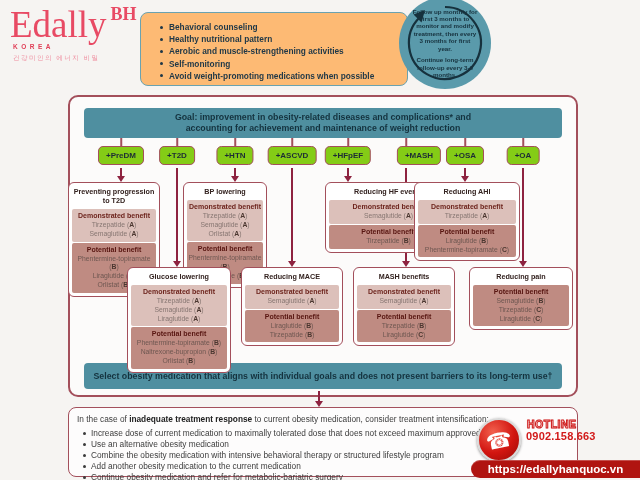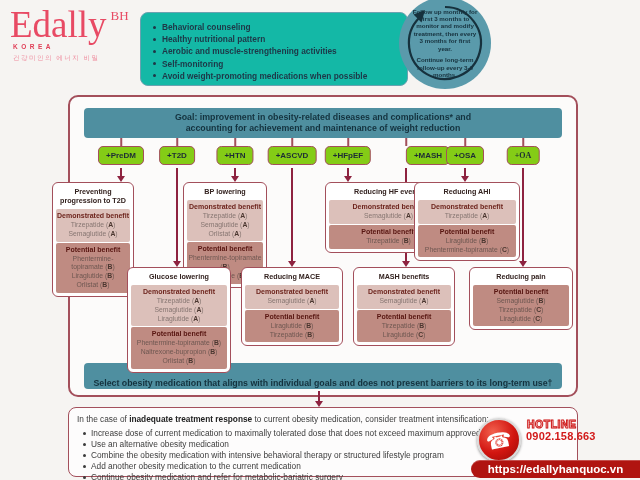--- a/index.html
+++ b/index.html
@@ -3,48 +3,48 @@
 <meta charset="utf-8">
 <style>
   html,body{margin:0;padding:0;}
   body{width:640px;height:480px;background:#f6f4f2;overflow:hidden;
        font-family:"Liberation Sans",sans-serif;position:relative;}
   .abs{position:absolute;}
 
   
   .logo{left:10px;top:4px;width:130px;}
   .logo-word{font-family:"Liberation Serif",serif;font-size:37px;color:#e84a64;line-height:42px;text-align:center;}
-  .logo-sup{font-family:"Liberation Serif",serif;font-size:13px;color:#e84a64;font-weight:normal;
+  .logo-sup{font-family:"Liberation Serif",serif;font-size:18px;color:#e84a64;font-weight:bold;
             position:relative;top:-17px;margin-left:4px;}
   .logo-sub{font-size:6.5px;font-weight:bold;letter-spacing:3.5px;color:#e04058;margin:-3px 0 0 3px;}
   .logo-tag{font-size:6.5px;color:#ef8fa0;letter-spacing:1.5px;margin:4px 0 0 3px;}
 
   
-  .lsbox{left:140px;top:12px;width:268px;height:74px;background:#14b8a6;
-         border:1.5px solid #6aa2b0;border-radius:8px;box-sizing:border-box;padding:8px 4px 4px 4px;}
+  .lsbox{left:140px;top:12px;width:268px;height:74px;background:#fdba74;
+         border:1.5px solid #6aa2b0;border-radius:8px;box-sizing:border-box;padding:8px 4px 4px 11px;}
   .lsrow{display:flex;font-size:8.3px;font-weight:600;color:#1e3747;line-height:12.2px;}
   .lsrow .bdot{background:#1e3747;}
   .bdot{flex:0 0 3px;width:3px;height:3px;border-radius:50%;margin:4.5px 6px 0 8px;}
 
   
   .fucircle{left:399px;top:-3px;width:92px;height:92px;border-radius:50%;background:#5a9aab;
             z-index:6;display:flex;flex-direction:column;justify-content:center;text-align:center;
             box-sizing:border-box;padding:8px 13px;}
   .fu1,.fu2{font-size:6.2px;font-weight:bold;color:#16313d;line-height:7.4px;}
   .fu1{margin-bottom:4px;}
   .fucircle svg{position:absolute;left:1px;top:1px;width:90px;height:90px;}
 
   
   .flow{left:68px;top:95px;width:510px;height:302px;background:#fcfbfa;
         border:2px solid #a34f5b;border-radius:10px;box-sizing:border-box;}
   .goalbar,.selectbar{left:84px;width:478px;background:#4f8fa0;border-radius:4px;z-index:2;
         color:#14323e;font-weight:bold;font-size:8.8px;text-align:center;
         display:flex;flex-direction:column;justify-content:center;line-height:11px;}
   .goalbar{top:108px;height:30px;}
-  .selectbar{top:363px;height:26px;justify-content:flex-end;}
+  .selectbar{top:363px;height:26px;}
 
   
   .tag{position:absolute;top:146px;transform:translateX(-50%);background:#84cc16;
        border:1.5px solid #a34f5b;border-radius:5px;padding:4px 7px;font-size:8px;
        font-weight:bold;color:#1d2b36;white-space:nowrap;z-index:3;}
   .stem{position:absolute;top:138px;width:1.5px;height:8px;background:#a34f5b;
         transform:translateX(-50%);z-index:1;}
 
   
   .varrow{position:absolute;width:2px;background:#8e2340;transform:translateX(-50%);z-index:2;}
@@ -57,21 +57,21 @@
       box-sizing:border-box;padding:1px 3px 3px 3px;z-index:3;}
   .bx-title{font-size:7.2px;font-weight:bold;color:#33221f;text-align:center;padding:3px 0 3px;}
   .bx-sec{border-radius:2px;text-align:center;padding:2px 1px 3px;margin-top:1px;}
   .bx-sec.demonstrated{background:#dcc0ba;}
   .bx-sec.potential{background:#bf8b82;}
   .bx-h{font-size:7px;font-weight:bold;color:#6d241d;padding:1px 0 2px;}
   .bx-sec.potential .bx-h{color:#571510;}
   .med{font-size:6.8px;color:#877672;line-height:8.8px;}
   .bx-sec.potential .med{color:#6e5751;}
   .med b{color:#4a362f;}
-  .b1{left:52px;top:182px;width:82px;}
+  .b1{left:68px;top:182px;width:92px;}
   .b2{left:183px;top:182px;width:84px;}
   .b3{left:297px;top:182px;width:127px;margin-left:28px;}
   .b4{left:414px;top:182px;width:106px;}
   .b5{left:127px;top:267px;width:104px;}
   .b6{left:241px;top:267px;width:102px;}
   .b7{left:353px;top:267px;width:102px;}
   .b8{left:469px;top:267px;width:104px;}
 
   
   .bottom{left:68px;top:407px;width:510px;height:70px;background:#fdfcfc;
@@ -155,27 +155,27 @@
     <div class="stem" style="left: 235px;"></div>
     <span class="tag" style="left: 235px;">+HTN</span>
     <div class="varrow" style="left: 235px; top: 168px; height: 8px;"></div>
     <div class="stem" style="left: 292px;"></div>
     <span class="tag" style="left: 292px;">+ASCVD</span>
     <div class="varrow" style="left: 292px; top: 168px; height: 93px;"></div>
     <div class="stem" style="left: 348px;"></div>
     <span class="tag" style="left: 348px;">+HFpEF</span>
     <div class="varrow" style="left: 348px; top: 168px; height: 8px;"></div>
     <div class="stem" style="left: 406px;"></div>
-    <span class="tag" style="left: 428px;">+MASH</span>
+    <span class="tag" style="left: 419px;">+MASH</span>
     <div class="varrow" style="left: 406px; top: 168px; height: 93px;"></div>
     <div class="stem" style="left: 465px;"></div>
     <span class="tag" style="left: 465px;">+OSA</span>
     <div class="varrow" style="left: 465px; top: 168px; height: 8px;"></div>
     <div class="stem" style="left: 523px;"></div>
-    <span class="tag" style="left: 523px; font-family: Liberation Serif, serif;">+OA</span>
+    <span class="tag" style="left: 523px;">+OA</span>
     <div class="varrow" style="left: 523px; top: 168px; height: 93px;"></div>
   </div>
 
 <div class="bx b1">
     <div class="bx-title">Preventing progression to T2D</div>
     <div class="bx-sec demonstrated">
       <div class="bx-h">Demonstrated benefit</div>
       <div class="med">Tirzepatide (<b>A</b>)</div>
       <div class="med">Semaglutide (<b>A</b>)</div>
     </div>

